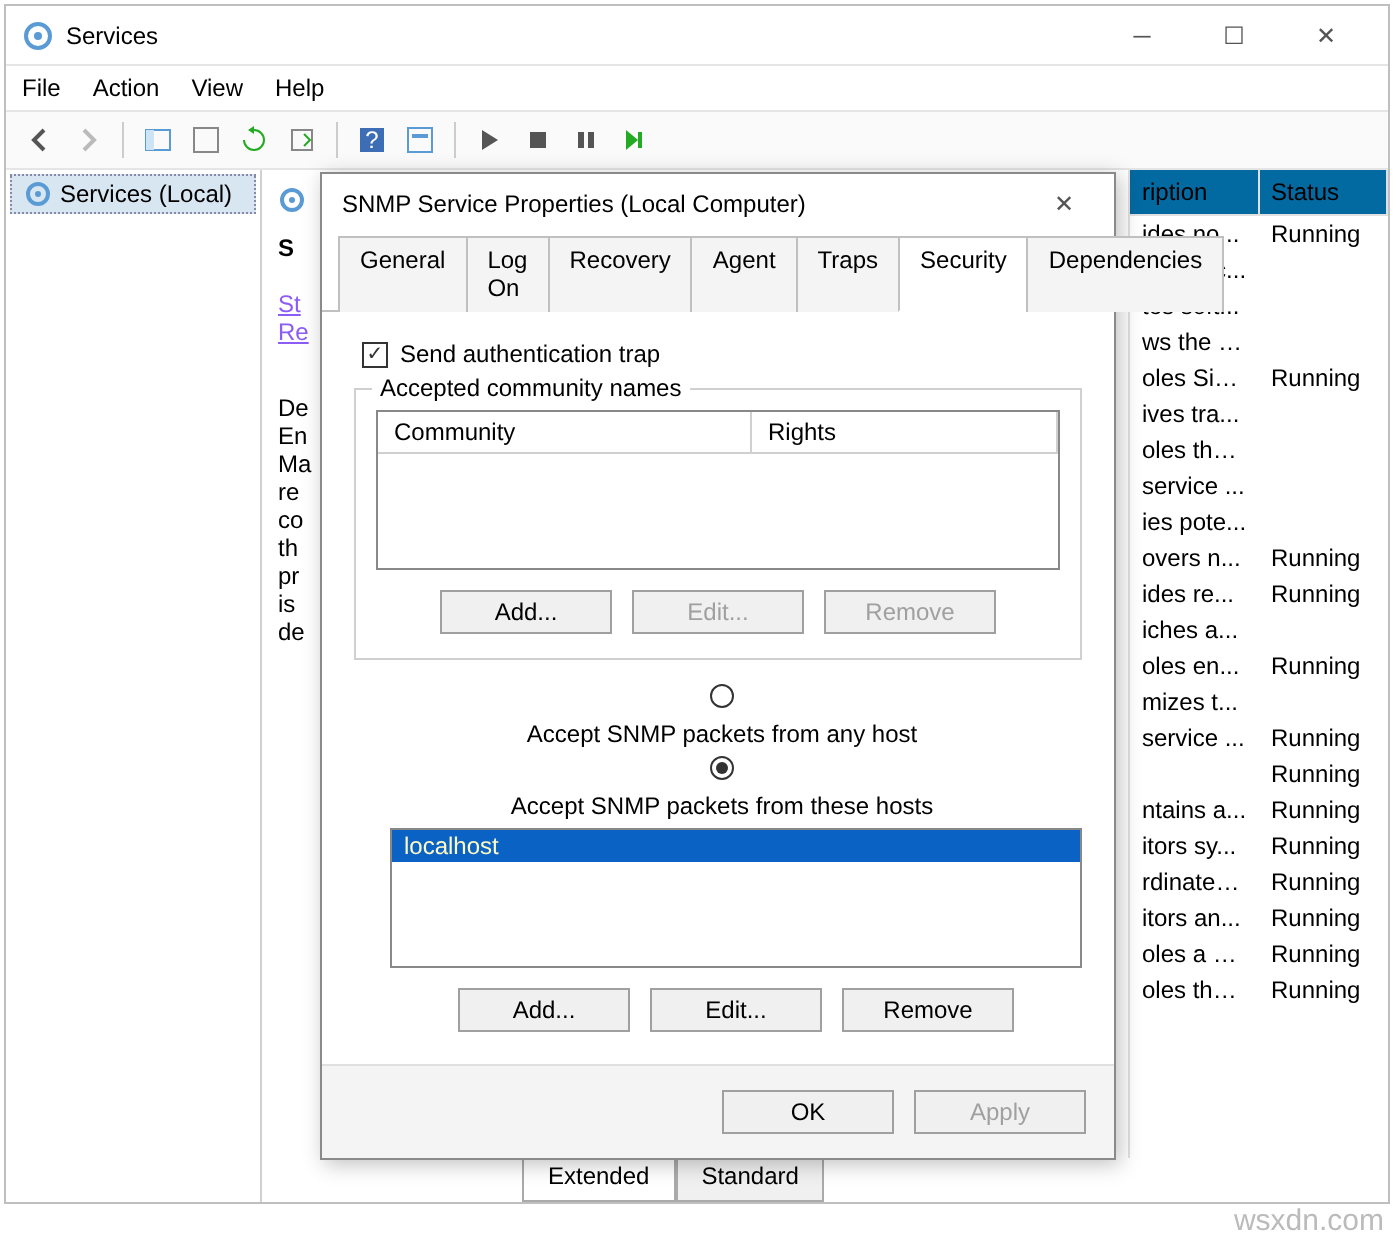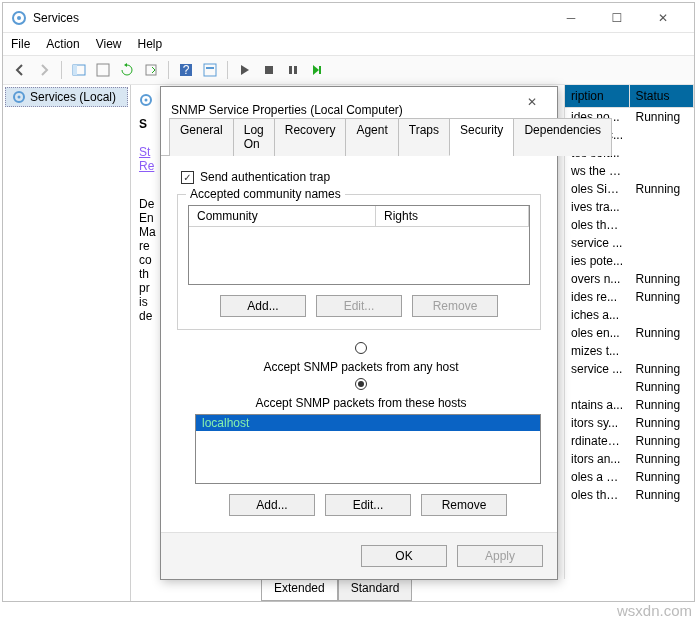--- a/index.html
+++ b/index.html
@@ -24,40 +24,40 @@
   .svc-hdr { display:flex; background:#0369a1; border-bottom:1px solid #e0e0e0; }
   .svc-hdr-cell { padding:4px 6px; border-right:1px solid #e0e0e0; flex:1; }
   .svc-row { display:flex; }
   .svc-cell { padding:2px 6px; white-space:nowrap; overflow:hidden; text-overflow:ellipsis; flex:1; }
   .tabsheet { position:absolute; bottom:0; left:130px; height:22px; display:flex; }
   .sheet-tab { padding:2px 12px; border:1px solid #aaa; border-top:none; background:#fff; }
   .sheet-tab.active { background:#fff; }
   .sheet-tab.inactive { background:#f0f0f0; }
   
   .dialog { position:absolute; left:160px; top:86px; width:398px; background:#fff; border:1px solid #8a8a8a; box-shadow:2px 2px 10px rgba(0,0,0,0.25); display:flex; flex-direction:column; }
-  .dlg-title { height:30px; display:flex; align-items:flex-end; padding:0 10px; }
+  .dlg-title { height:30px; display:flex; align-items:center; padding:0 10px; }
   .dlg-title .spacer { flex:1; }
   .dlg-close { width:30px; height:30px; display:flex; align-items:center; justify-content:center; color:#555; }
   .tabstrip { display:flex; padding:0 8px; border-bottom:1px solid #c0c0c0; }
   .tab { padding:4px 10px 5px; border:1px solid #c0c0c0; border-bottom:none; margin-right:-1px; background:#f4f4f4; position:relative; top:1px; }
   .tab.active { background:#fff; border-bottom:1px solid #fff; }
   .dlg-body { padding:14px 16px 6px; }
   .grp { border:1px solid #d0d0d0; padding:10px 10px 12px; position:relative; margin-bottom:12px; }
   .grp-title { position:absolute; top:-8px; left:8px; background:#fff; padding:0 4px; }
   .listview { border:1px solid #888; height:80px; background:#fff; }
   .lv-hdr { display:flex; border-bottom:1px solid #d0d0d0; background:#fff; }
   .lv-hdr-cell { padding:3px 8px; border-right:1px solid #d0d0d0; }
   .btnrow { display:flex; justify-content:center; gap:10px; margin-top:10px; }
   .btn { width:86px; height:22px; border:1px solid #a0a0a0; background:#f0f0f0; text-align:center; line-height:20px; }
   .btn.disabled { color:#a0a0a0; }
   .radio { display:flex; align-items:center; gap:6px; margin:4px 0; padding-left:4px;flex-direction:column; }
   .radio-circ { width:12px; height:12px; border:1px solid #333; border-radius:50%; display:flex; align-items:center; justify-content:center; }
   .radio-dot { width:6px; height:6px; background:#333; border-radius:50%; }
   .hostlist { border:1px solid #888; height:70px; background:#fff; }
-  .host-item { background:#0a63c4; color:#86efac; padding:1px 6px; }
+  .host-item { background:#0a63c4; color:#fef9c3; padding:1px 6px; }
   .dlg-footer { display:flex; justify-content:flex-end; gap:10px; padding:12px 14px; border-top:1px solid #e0e0e0; background:#f4f4f4; }
   .chk { display:flex; align-items:center; gap:6px; margin-bottom:10px; padding-left:4px;}
   .chkbox { width:13px; height:13px; border:1px solid #333; display:flex; align-items:center; justify-content:center; font-size:10px; color:#333;}
   .watermark { position:absolute; right:8px; bottom:4px; color:#bbb; font-size:15px; }
 </style>
 </head>
 <body>
 
 <div class="window">
 

